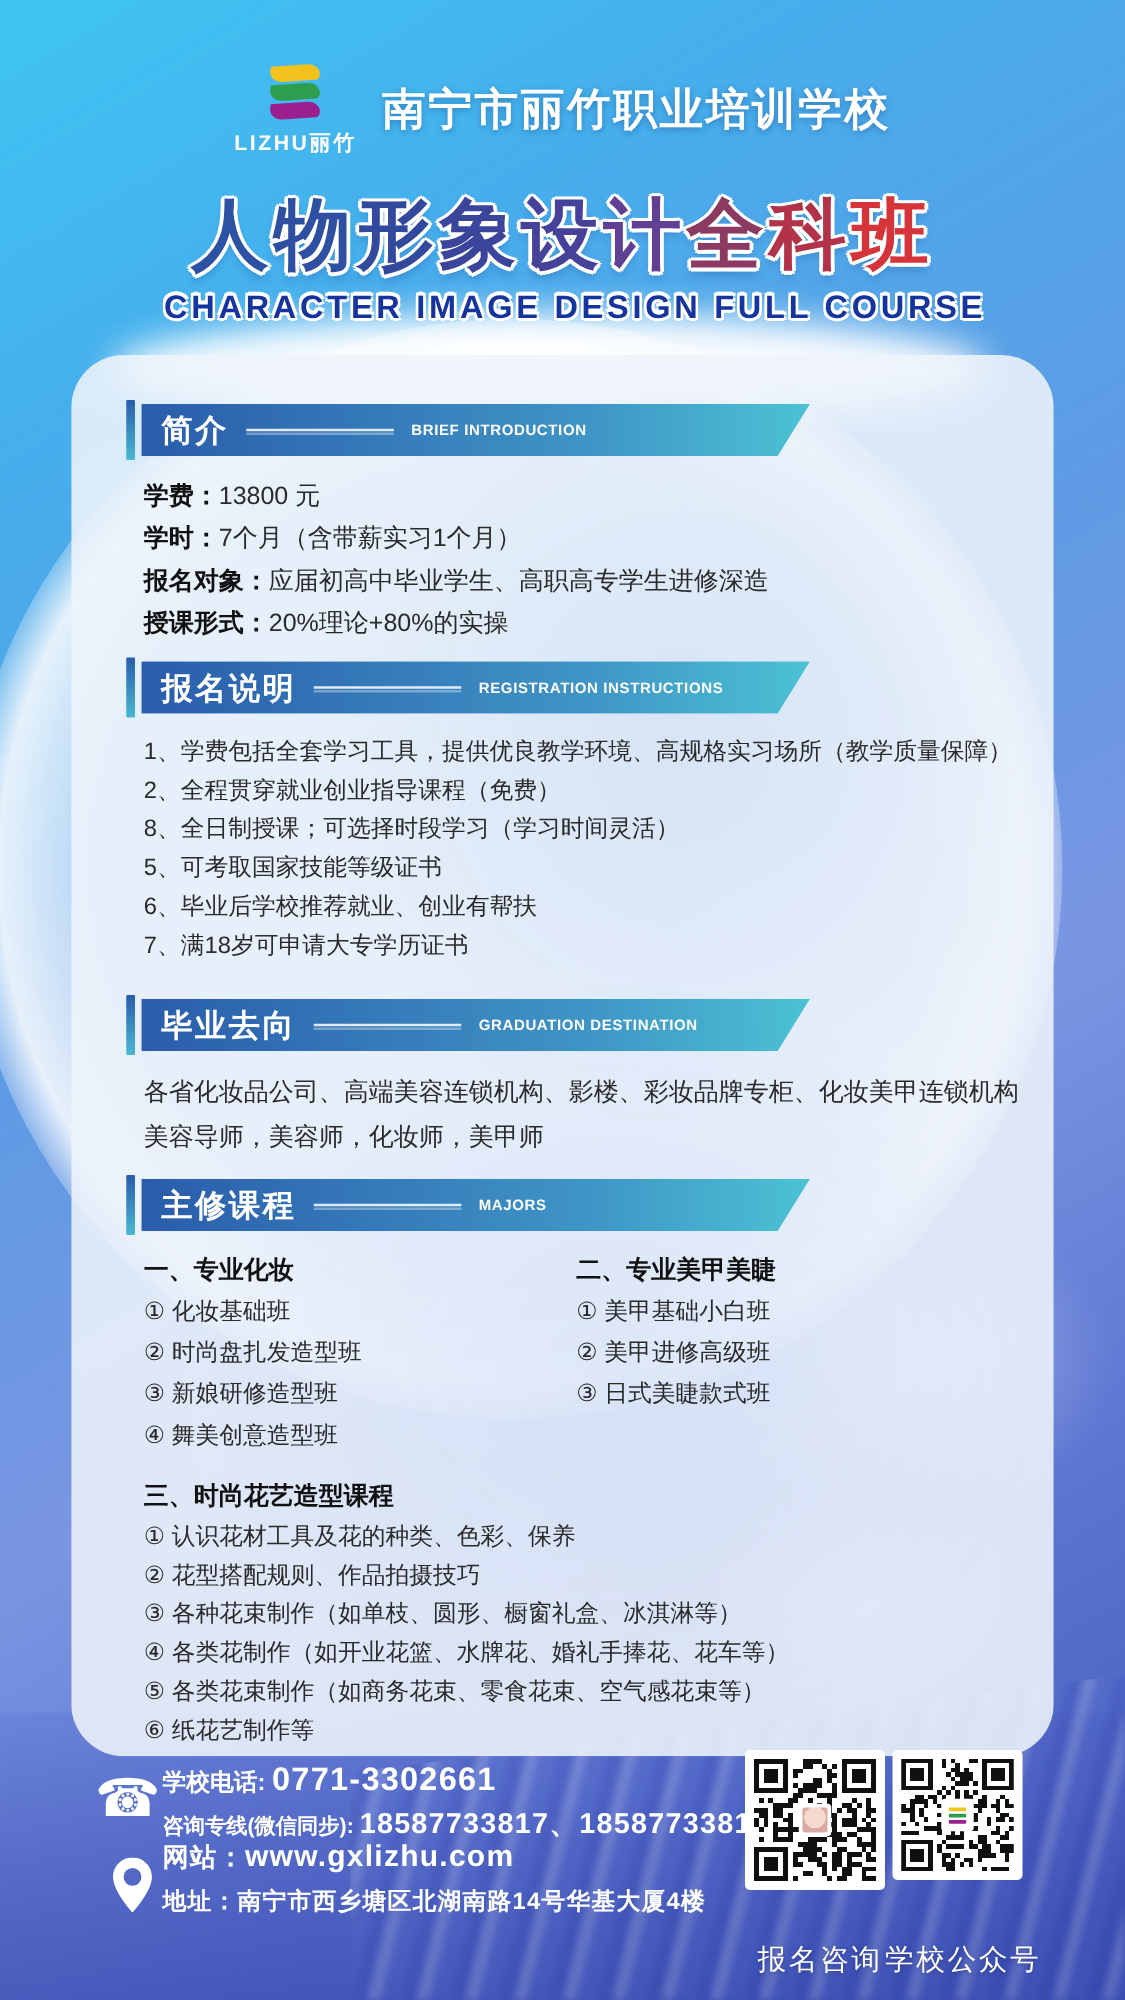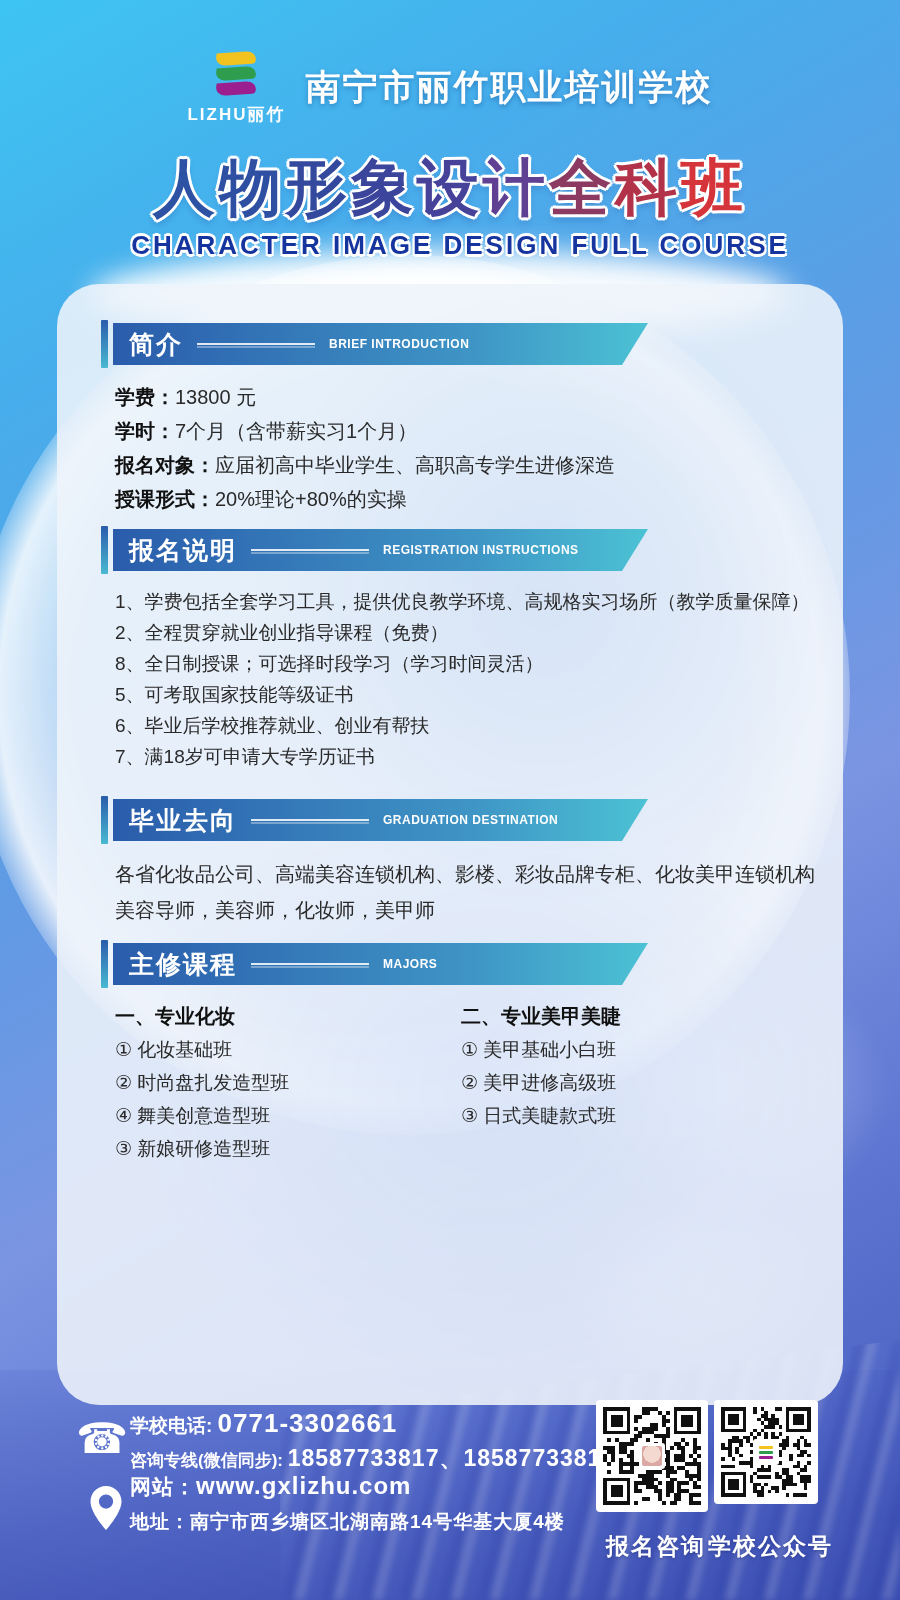--- a/index.html
+++ b/index.html
@@ -84,21 +84,21 @@
   .site-l1 .url{font-size:24px;}
   .site-l2{font-size:19px;font-weight:800;margin-top:8px;letter-spacing:1px;}
   .qr{position:absolute;top:0;background:#fff;border-radius:4px;padding:7px;box-sizing:border-box;}
   .qr svg{display:block;width:100%;height:100%;}
   .qr-logo{position:absolute;left:50%;top:50%;transform:translate(-50%,-50%);width:26px;height:26px;background:#fff;
     border-radius:3px;display:flex;flex-direction:column;align-items:center;justify-content:center;gap:2px;}
   .qr-logo .face{width:20px;height:20px;border-radius:2px;background:radial-gradient(circle at 50% 40%,#f3d9cf 55%,#dba8a4 56%);}
   .qr-logo i{display:block;width:14px;height:3px;border-radius:1px;}
   .qr1{left:596px;width:112px;height:112px;}
   .qr2{left:714px;width:104px;height:104px;}
-  .qr-label{position:absolute;top:131px;font-size:23px;font-weight:700;letter-spacing:2px;white-space:nowrap;
+  .qr-label{position:absolute;top:152px;font-size:23px;font-weight:400;letter-spacing:2px;white-space:nowrap;
     text-shadow:0 1px 3px rgba(20,30,90,.4);}
   .qr-label.l1{left:606px;}
   .qr-label.l2{left:708px;}
 </style>
 </head>
 <body>
 
 <div class="glow-circle"></div>
 <div class="crescent"></div>
 <div class="dress-hint"></div>
@@ -183,29 +183,38 @@
         <span class="head-line"></span>
         <span class="head-en">MAJORS</span>
       </div>
     </div>
     <div class="content">
       <div class="majors-cols">
         <div class="majors-col1">
           <div class="majors-heading">一、专业化妆</div>
           <div class="majors-item">① 化妆基础班</div>
           <div class="majors-item">② 时尚盘扎发造型班</div>
+          <div class="majors-item">③ 新娘研修造型班</div>
           <div class="majors-item">④ 舞美创意造型班</div>
-          <div class="majors-item">③ 新娘研修造型班</div>
         </div>
         <div class="majors-col2">
           <div class="majors-heading">二、专业美甲美睫</div>
           <div class="majors-item">① 美甲基础小白班</div>
           <div class="majors-item">② 美甲进修高级班</div>
           <div class="majors-item">③ 日式美睫款式班</div>
         </div>
+      </div>
+      <div class="flower">
+        <div class="majors-heading">三、时尚花艺造型课程</div>
+        <div class="majors-item">① 认识花材工具及花的种类、色彩、保养</div>
+        <div class="majors-item">② 花型搭配规则、作品拍摄技巧</div>
+        <div class="majors-item">③ 各种花束制作（如单枝、圆形、橱窗礼盒、冰淇淋等）</div>
+        <div class="majors-item">④ 各类花制作（如开业花篮、水牌花、婚礼手捧花、花车等）</div>
+        <div class="majors-item">⑤ 各类花束制作（如商务花束、零食花束、空气感花束等）</div>
+        <div class="majors-item">⑥ 纸花艺制作等</div>
       </div>
     </div>
   </div>
 </div>
 
 <div class="footer">
   <div class="phone-icon">☎</div>
   <div class="phone-lines">
     <div class="phone-l1"><span>学校电话: </span><span class="num">0771-3302661</span></div>
     <div class="phone-l2"><span>咨询专线(微信同步): </span><span class="num">18587733817、18587733818</span></div>

